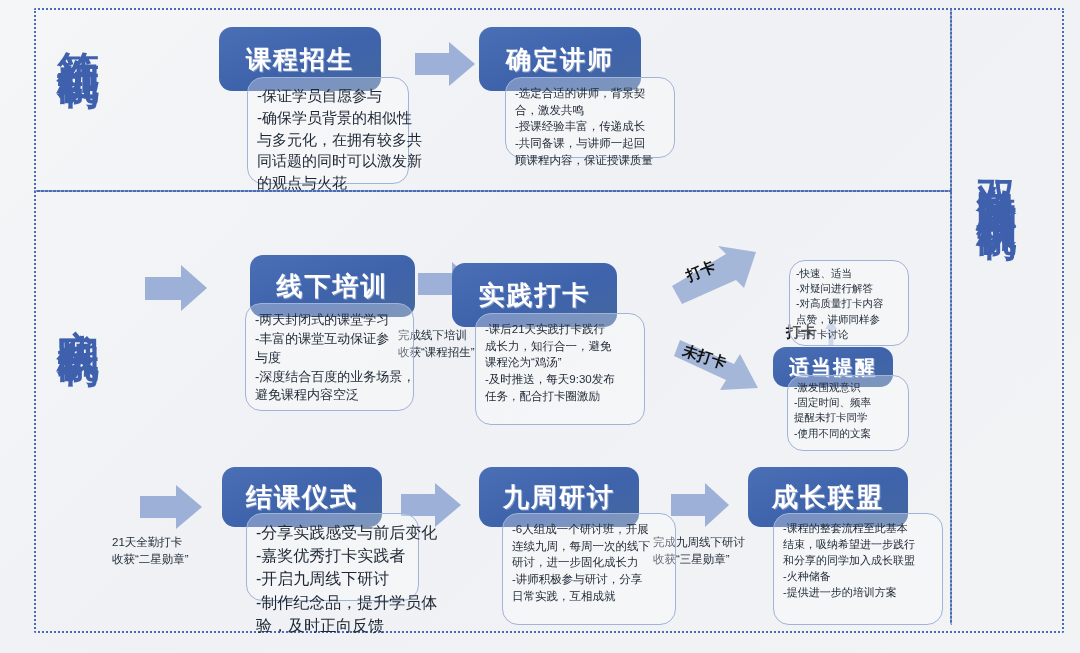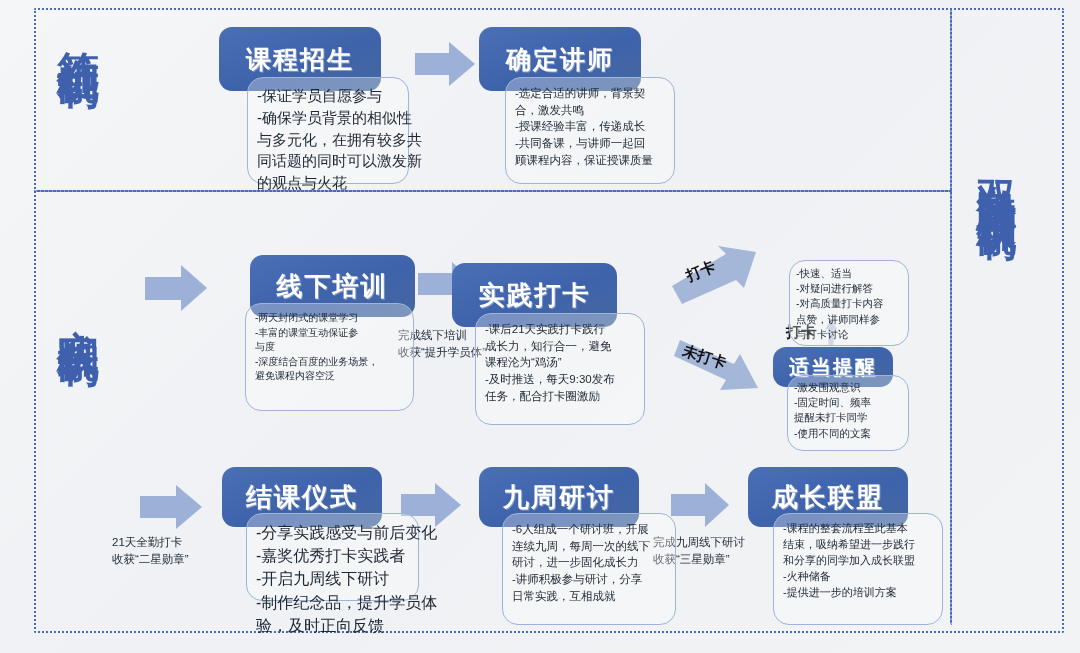--- a/index.html
+++ b/index.html
@@ -132,52 +132,52 @@
   </div>
 </div>
 
 <div class="arrow-r" id="arrow-r1" style="left:415px; top:42px; width:60px; height:44px; background:none;">
   <div class="shaft" style="width:60%;"></div>
   <div class="headt" style="border-top-width:22px;border-bottom-width:22px;border-left-width:26px;"></div>
 </div>
 
 <div class="card" id="card-instructor" style="left:479px; top:27px; width:190px; height:140px;">
   <div class="card-head" style="width:162px; height:64px; font-size:25px;">确定讲师</div>
-  <div class="card-body" style="left:26px; top:50px; width:170px; height:107px; font-size:11.5px;">
+  <div class="card-body" style="left:26px; top:50px; width:170px; height:81px; font-size:11.5px;">
     <span class="ln">-选定合适的讲师，背景契</span>
     <span class="ln">合，激发共鸣</span>
     <span class="ln">-授课经验丰富，传递成长</span>
     <span class="ln">-共同备课，与讲师一起回</span>
     <span class="ln">顾课程内容，保证授课质量</span>
   </div>
 </div>
 
 <div class="arrow-r" id="arrow-r2" style="left:145px; top:265px; width:62px; height:46px; background:none;">
   <div class="shaft" style="width:60%;"></div>
   <div class="headt" style="border-top-width:23px;border-bottom-width:23px;border-left-width:26px;"></div>
 </div>
 
 <div class="card" id="card-offline" style="left:219px; top:255px; width:195px; height:145px;">
   <div class="card-head" style="width:165px; height:62px; font-size:26px;margin-left:31px;">线下培训</div>
-  <div class="card-body" style="left:26px; top:48px; width:169px; height:108px; font-size:10px;">
+  <div class="card-body" style="left:26px; top:48px; width:169px; height:108px; font-size:13px;">
     <span class="ln">-两天封闭式的课堂学习</span>
     <span class="ln">-丰富的课堂互动保证参</span>
     <span class="ln">与度</span>
     <span class="ln">-深度结合百度的业务场景，</span>
     <span class="ln">避免课程内容空泛</span>
   </div>
 </div>
 
 <div class="arrow-r" id="arrow-r3" style="left:418px; top:262px; width:58px; height:44px; background:none;">
   <div class="shaft" style="width:60%;"></div>
   <div class="headt" style="border-top-width:22px;border-bottom-width:22px;border-left-width:24px;"></div>
 </div>
 <div class="caption" id="cap-after-offline" style="left:398px; top:327px; font-size:11.5px;">
   <span class="ln">完成线下培训</span>
-  <span class="ln">收获“提升学员体”</span>
+  <span class="ln">收获“课程招生”</span>
 </div>
 
 <div class="card" id="card-practice" style="left:452px; top:252px; width:190px; height:148px;margin-top:11px;">
   <div class="card-head" style="width:165px; height:64px; font-size:26px;">实践打卡</div>
   <div class="card-body" style="left:23px; top:50px; width:170px; height:112px; font-size:11.5px;">
     <span class="ln">-课后21天实践打卡践行</span>
     <span class="ln">成长力，知行合一，避免</span>
     <span class="ln">课程沦为“鸡汤”</span>
     <span class="ln">-及时推送，每天9:30发布</span>
     <span class="ln">任务，配合打卡圈激励</span>

